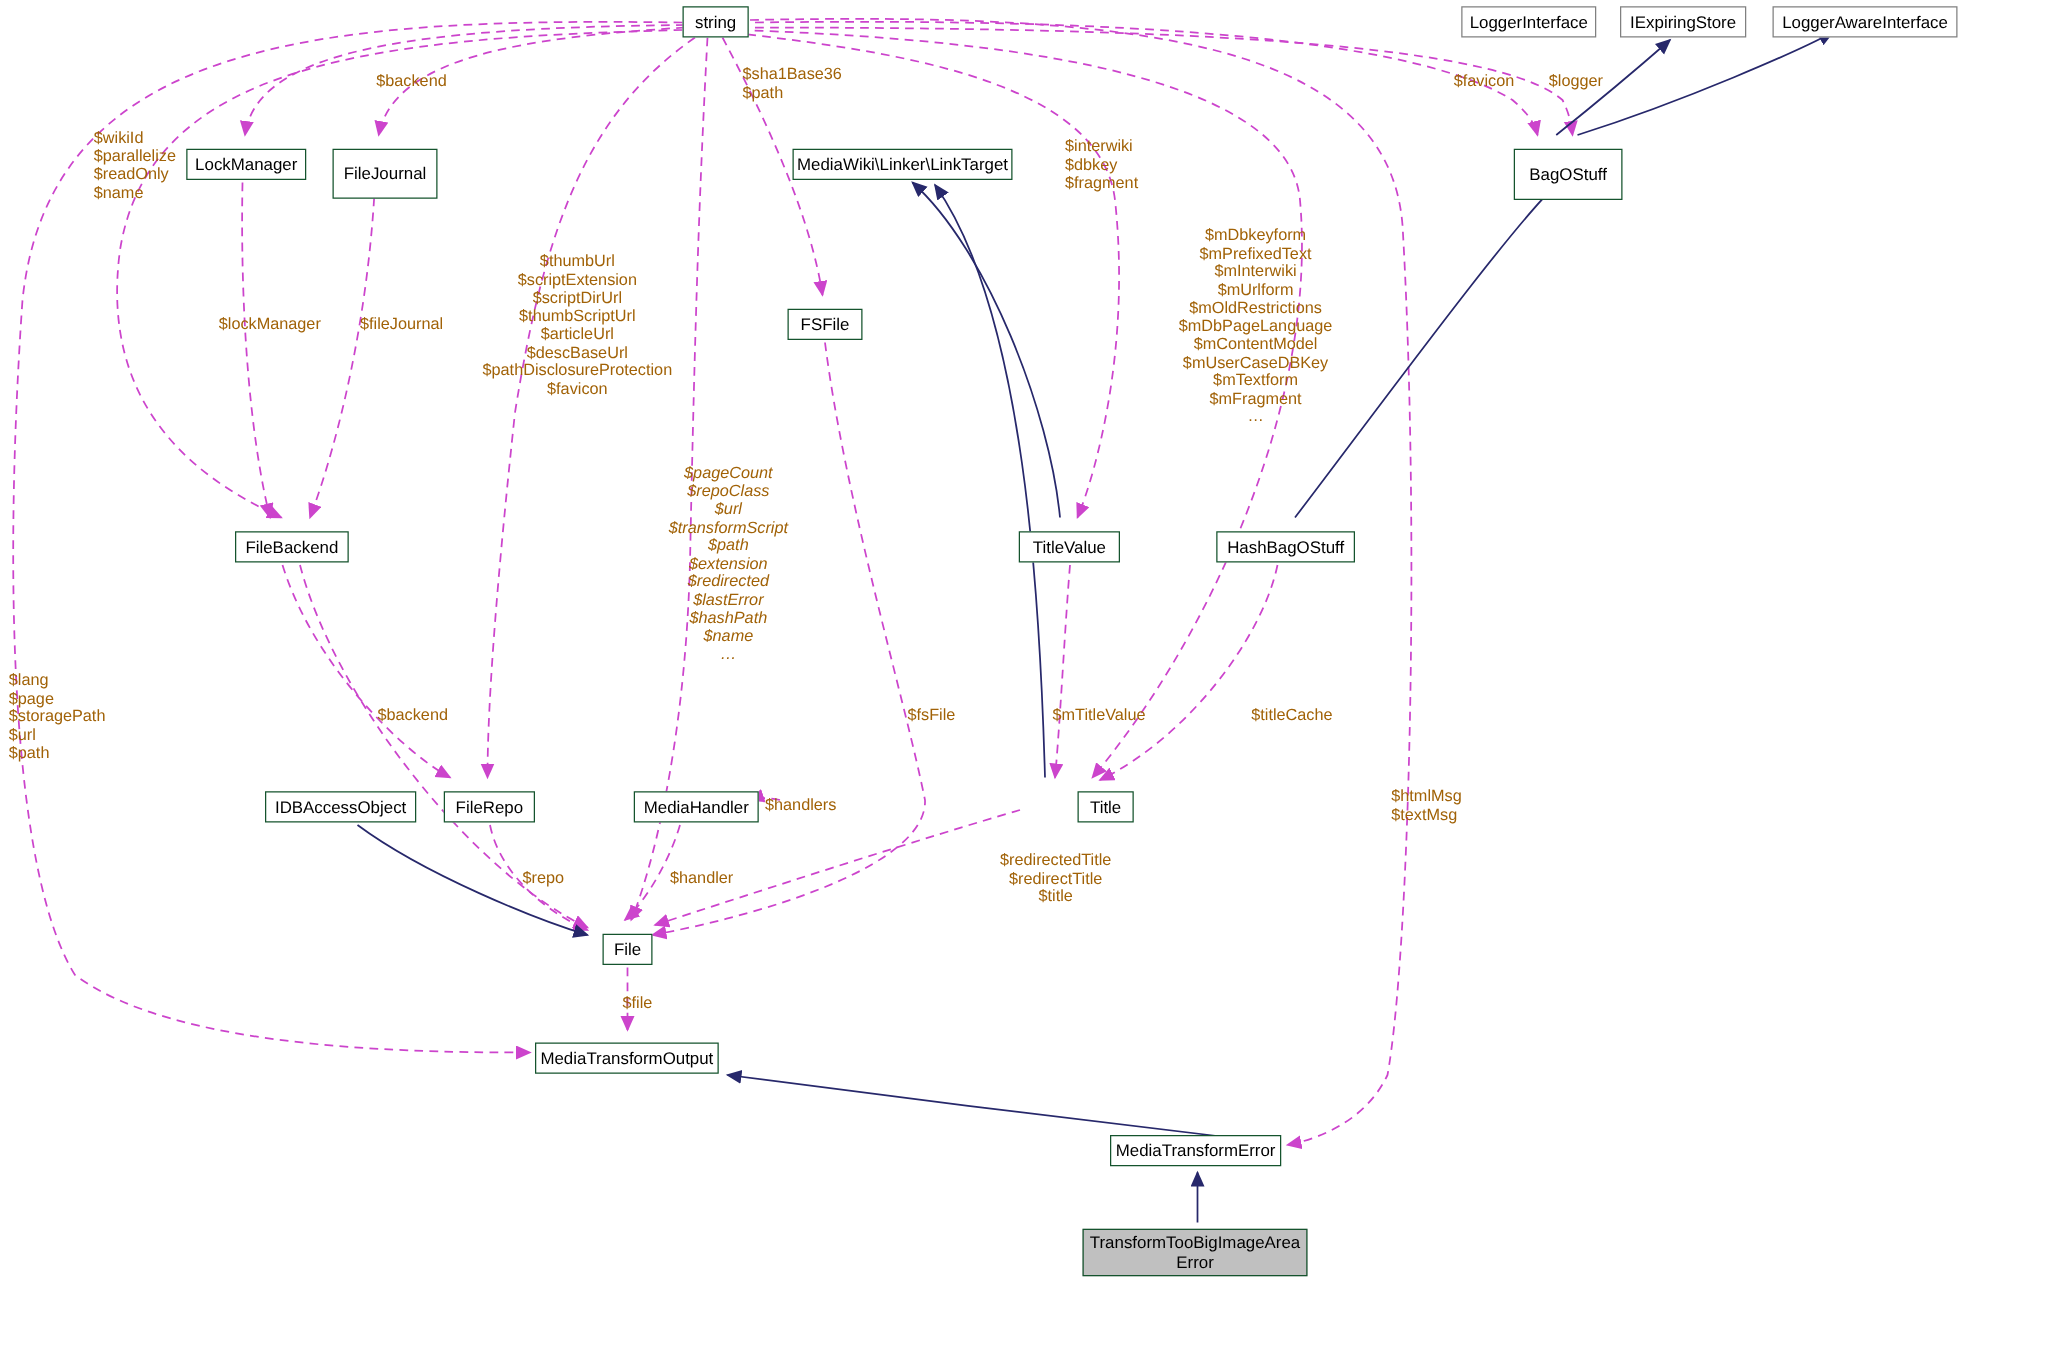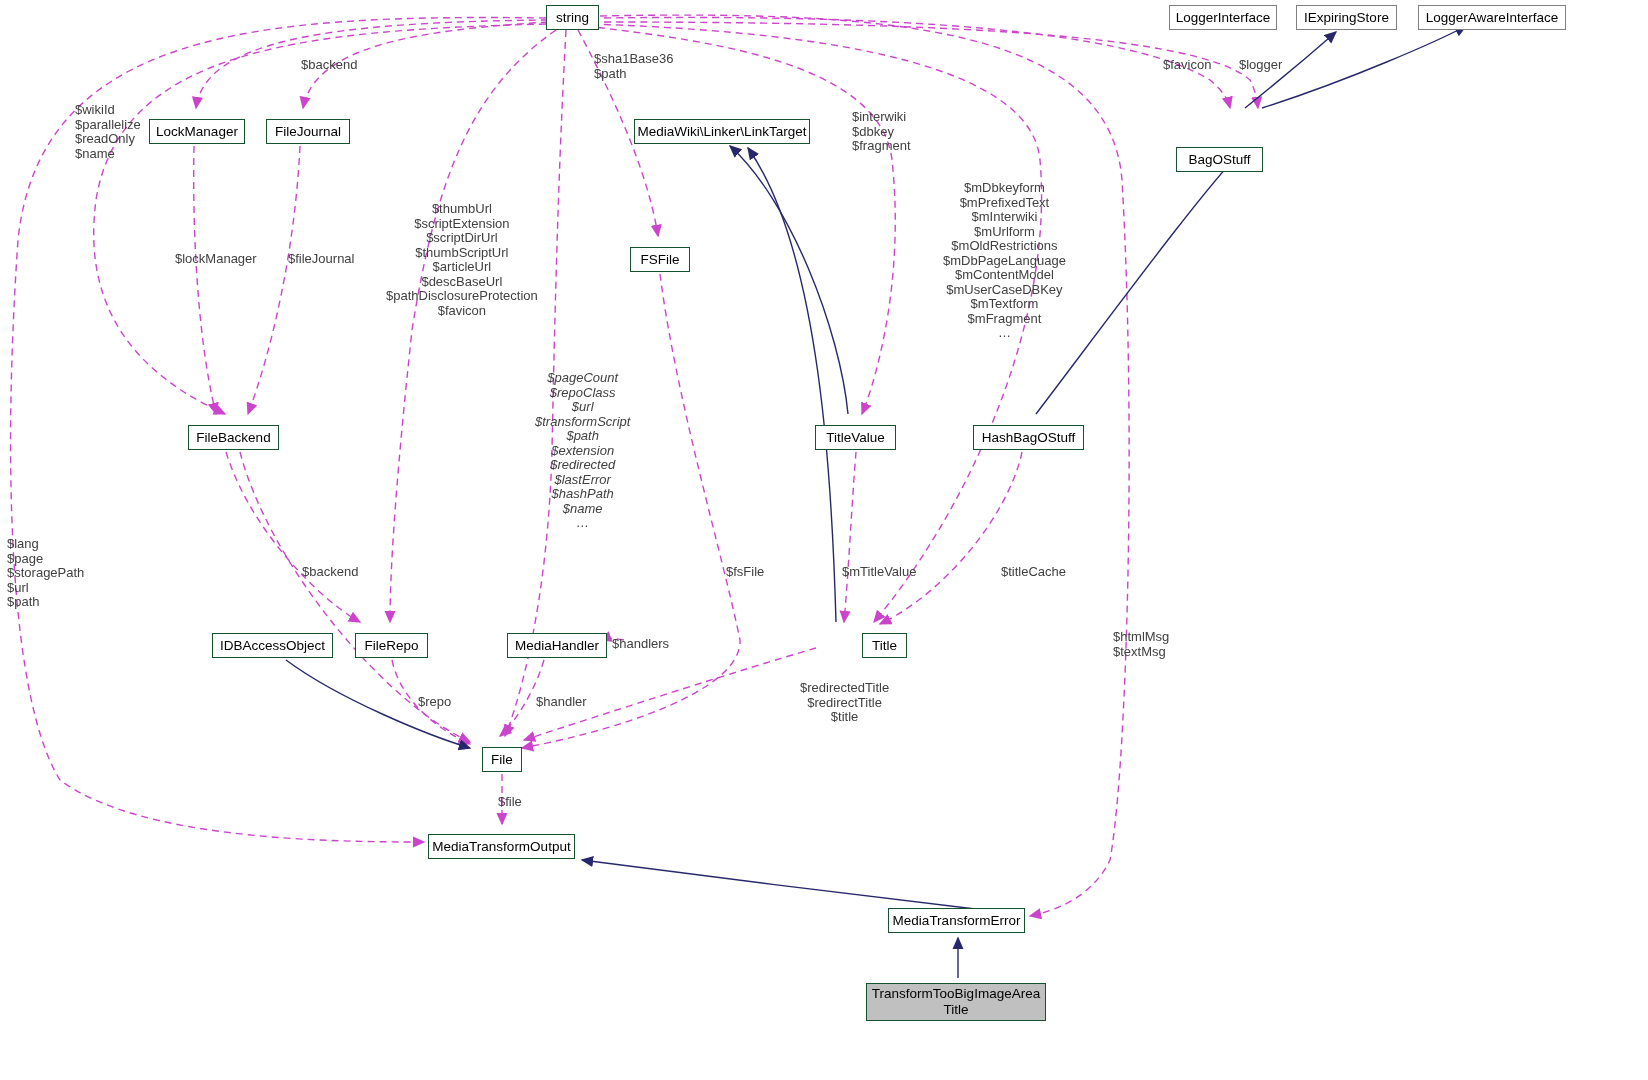--- a/index.html
+++ b/index.html
@@ -42,21 +42,21 @@
   .node.grey {
     background: #c0c0c0;
   }
   .node.greyborder {
     border-color: #808080;
     color: #000000;
   }
   .elabel {
     position: absolute;
     font-size: 13px;
-    color: #404040;
+    color: #a16207;
     line-height: 1.12;
     white-space: pre-line;
     text-align: center;
   }
   .elabel.left {
     text-align: left;
   }
 </style>
 </head>
 <body>
@@ -143,40 +143,40 @@
       <path d="M958,978 C958,964 958,948 958,938"></path>
     </g>
   </svg>
 
   <div class="node" style="left:546px;top:5px;width:53px;height:25px;">string</div>
   <div class="node greyborder" style="left:1169px;top:5px;width:108px;height:25px;">LoggerInterface</div>
   <div class="node greyborder" style="left:1296px;top:5px;width:101px;height:25px;">IExpiringStore</div>
   <div class="node greyborder" style="left:1418px;top:5px;width:148px;height:25px;">LoggerAwareInterface</div>
 
   <div class="node" style="left:149px;top:119px;width:96px;height:25px;">LockManager</div>
-  <div class="node" style="left:266px;top:119px;width:84px;height:25px;">FileJournal</div>
+  <div class="node" style="left:266px;top:119px;width:84px;height:40px;">FileJournal</div>
   <div class="node" style="left:634px;top:119px;width:176px;height:25px;">MediaWiki\Linker\LinkTarget</div>
-  <div class="node" style="left:1176px;top:119px;width:87px;height:25px;margin-top:28px;">BagOStuff</div>
+  <div class="node" style="left:1211px;top:119px;width:87px;height:41px;">BagOStuff</div>
 
   <div class="node" style="left:630px;top:247px;width:60px;height:25px;">FSFile</div>
 
   <div class="node" style="left:188px;top:425px;width:91px;height:25px;">FileBackend</div>
   <div class="node" style="left:815px;top:425px;width:81px;height:25px;">TitleValue</div>
   <div class="node" style="left:973px;top:425px;width:111px;height:25px;">HashBagOStuff</div>
 
   <div class="node" style="left:212px;top:633px;width:121px;height:25px;">IDBAccessObject</div>
   <div class="node" style="left:355px;top:633px;width:73px;height:25px;">FileRepo</div>
   <div class="node" style="left:507px;top:633px;width:100px;height:25px;">MediaHandler</div>
   <div class="node" style="left:818px;top:633px;width:45px;height:25px;margin-left:44px;">Title</div>
 
   <div class="node" style="left:482px;top:747px;width:40px;height:25px;">File</div>
   <div class="node" style="left:428px;top:834px;width:147px;height:25px;">MediaTransformOutput</div>
   <div class="node" style="left:888px;top:908px;width:137px;height:25px;">MediaTransformError</div>
   <div class="node grey" style="left:866px;top:983px;width:180px;height:38px;">TransformTooBigImageArea
-Title</div>
+Error</div>
 
   <div class="elabel left" style="left:301px;top:58px;">$backend</div>
   <div class="elabel left" style="left:594px;top:52px;">$sha1Base36
 $path</div>
   <div class="elabel left" style="left:1163px;top:58px;">$favicon</div>
   <div class="elabel left" style="left:1239px;top:58px;">$logger</div>
   <div class="elabel left" style="left:75px;top:103px;">$wikiId
 $parallelize
 $readOnly
 $name</div>

